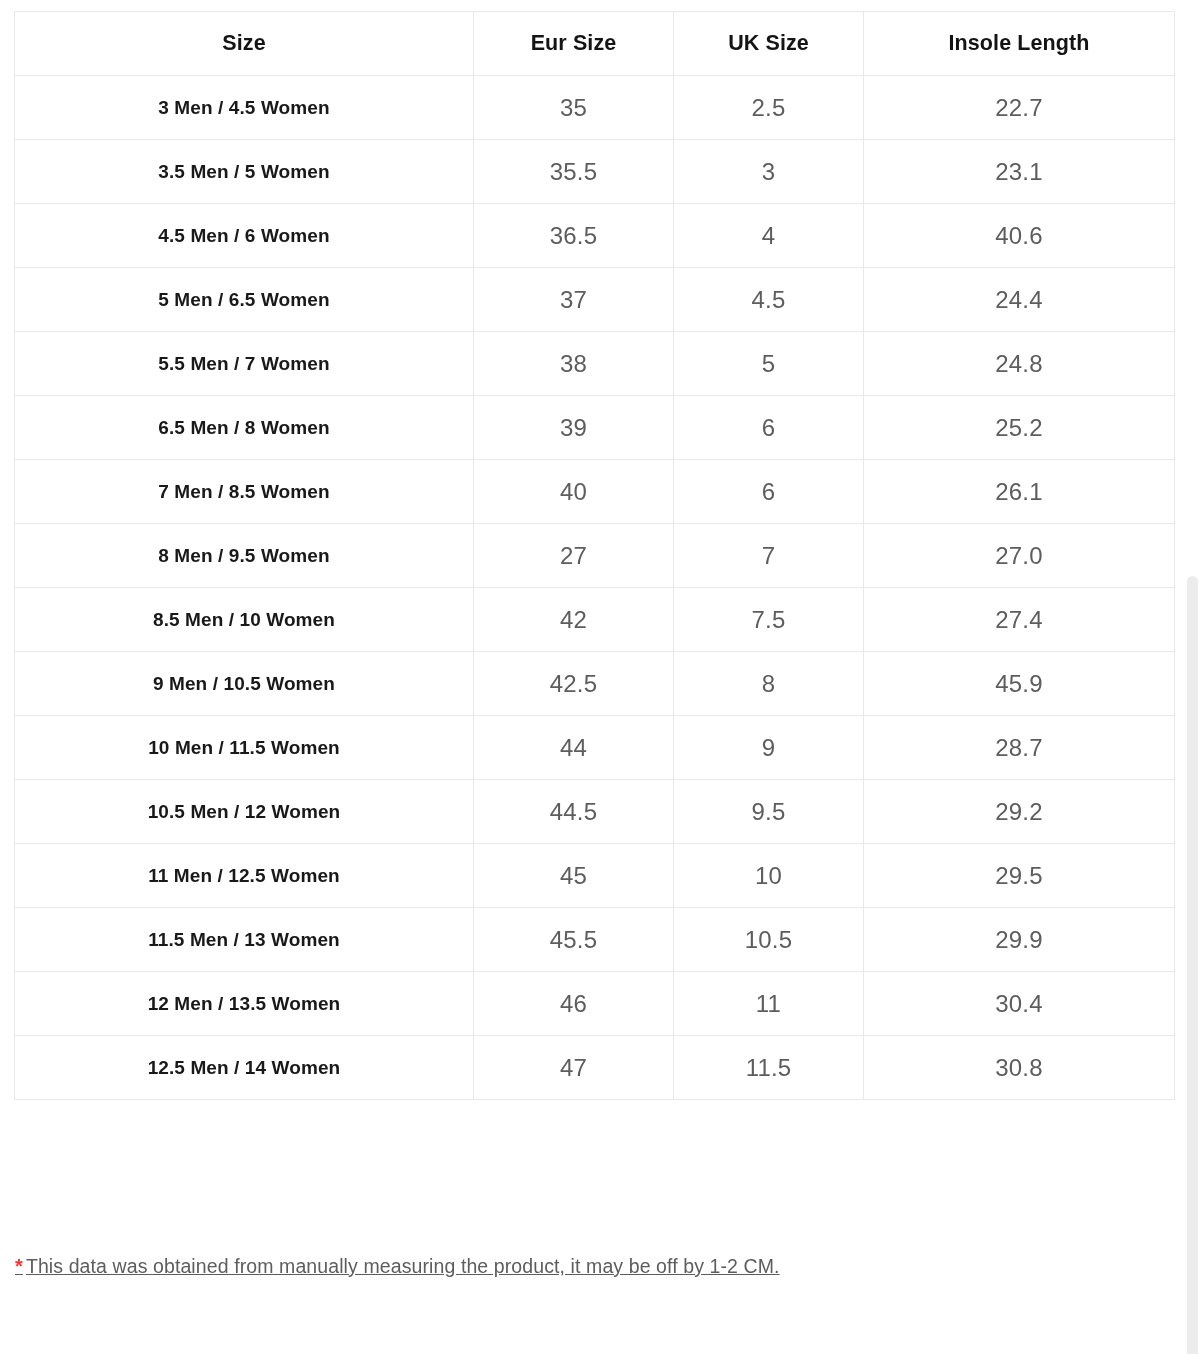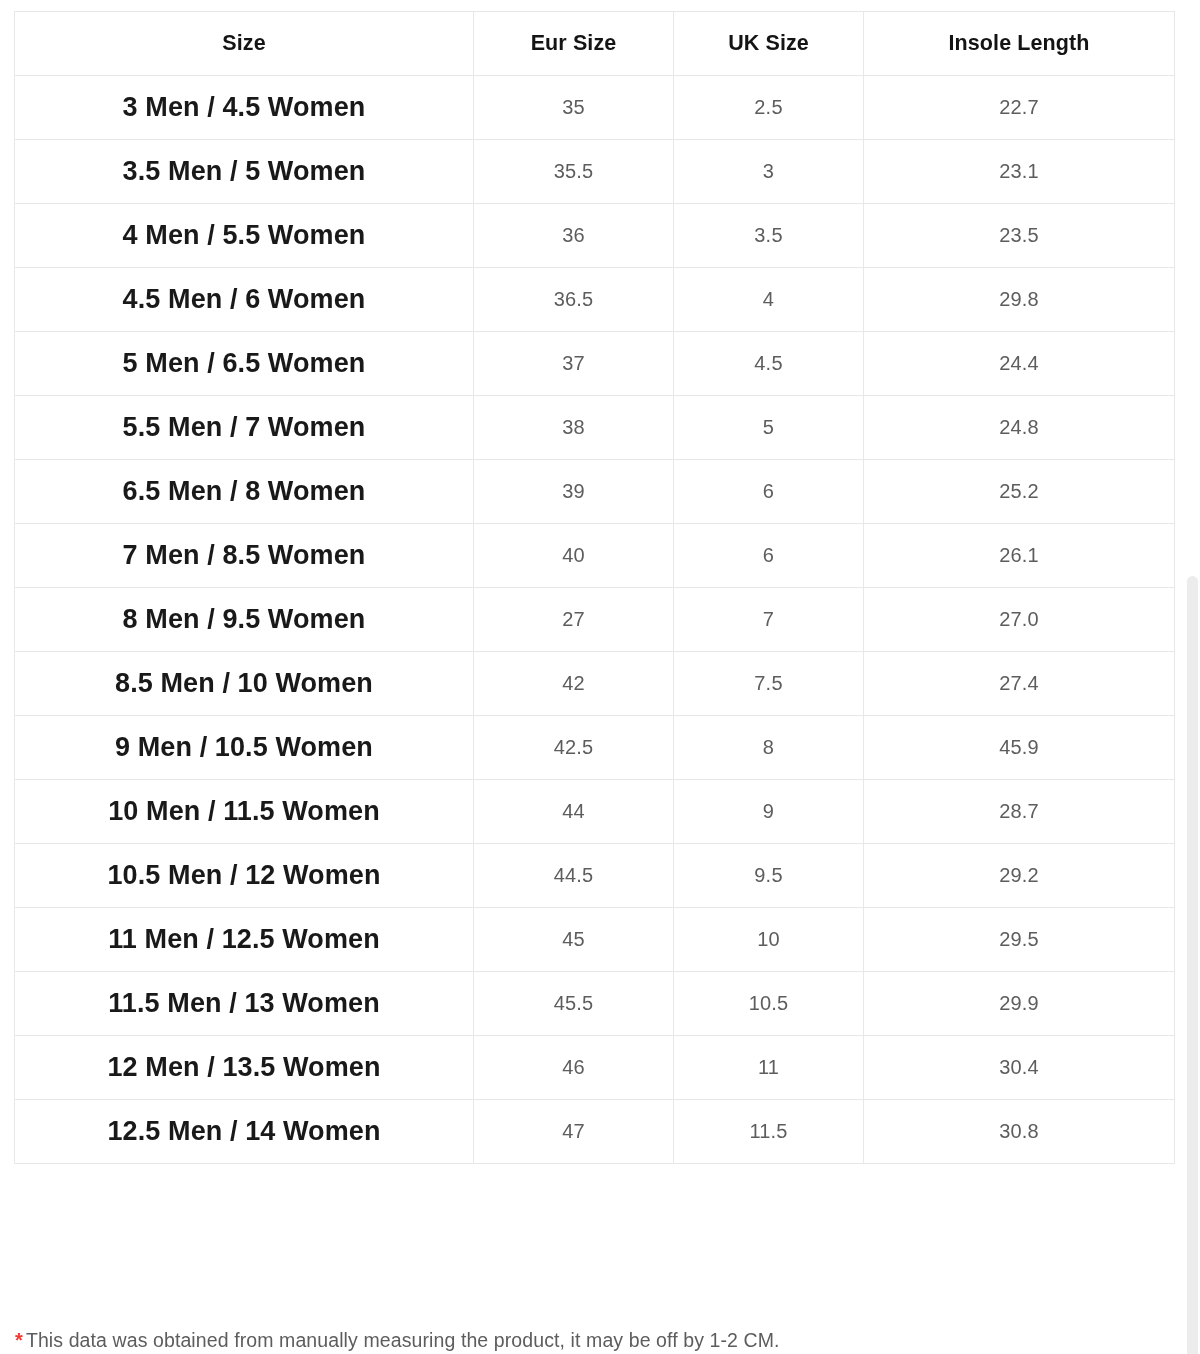--- a/index.html
+++ b/index.html
@@ -53,41 +53,42 @@
 
   table.size-chart thead th {
     font-size: 21.5px;
     font-weight: 700;
     color: #141414;
     letter-spacing: 0.1px;
     height: 64px;
   }
 
   table.size-chart td.size-cell {
-    font-size: 27px;
+    font-size: 19px;
     font-weight: 700;
     color: #191919;
     letter-spacing: 0.1px;
   }
 
   table.size-chart td.val-cell {
-    font-size: 20px;
+    font-size: 24px;
     font-weight: 400;
     color: #5d5d5d;
     letter-spacing: 0.2px;
   }
 
   .footnote {
     position: absolute;
     left: 15px;
-    top: 1329px;
+    top: 1255px;
     font-size: 19.5px;
     color: #5d5d5d;
     letter-spacing: 0.1px;
     white-space: nowrap;
+    text-decoration: underline;
   }
   .footnote .star {
     color: #f4372f;
     font-weight: 700;
     font-size: 20px;
     margin-right: 3px;
   }
 
   .scrollbar-track {
     position: absolute;
@@ -135,30 +136,24 @@
             <td class="val-cell">2.5</td>
             <td class="val-cell">22.7</td>
           </tr>
           <tr>
             <td class="size-cell">3.5 Men / 5 Women</td>
             <td class="val-cell">35.5</td>
             <td class="val-cell">3</td>
             <td class="val-cell">23.1</td>
           </tr>
           <tr>
-            <td class="size-cell">4 Men / 5.5 Women</td>
-            <td class="val-cell">36</td>
-            <td class="val-cell">3.5</td>
-            <td class="val-cell">23.5</td>
-          </tr>
-          <tr>
             <td class="size-cell">4.5 Men / 6 Women</td>
             <td class="val-cell">36.5</td>
             <td class="val-cell">4</td>
-            <td class="val-cell">29.8</td>
+            <td class="val-cell">40.6</td>
           </tr>
           <tr>
             <td class="size-cell">5 Men / 6.5 Women</td>
             <td class="val-cell">37</td>
             <td class="val-cell">4.5</td>
             <td class="val-cell">24.4</td>
           </tr>
           <tr>
             <td class="size-cell">5.5 Men / 7 Women</td>
             <td class="val-cell">38</td>

